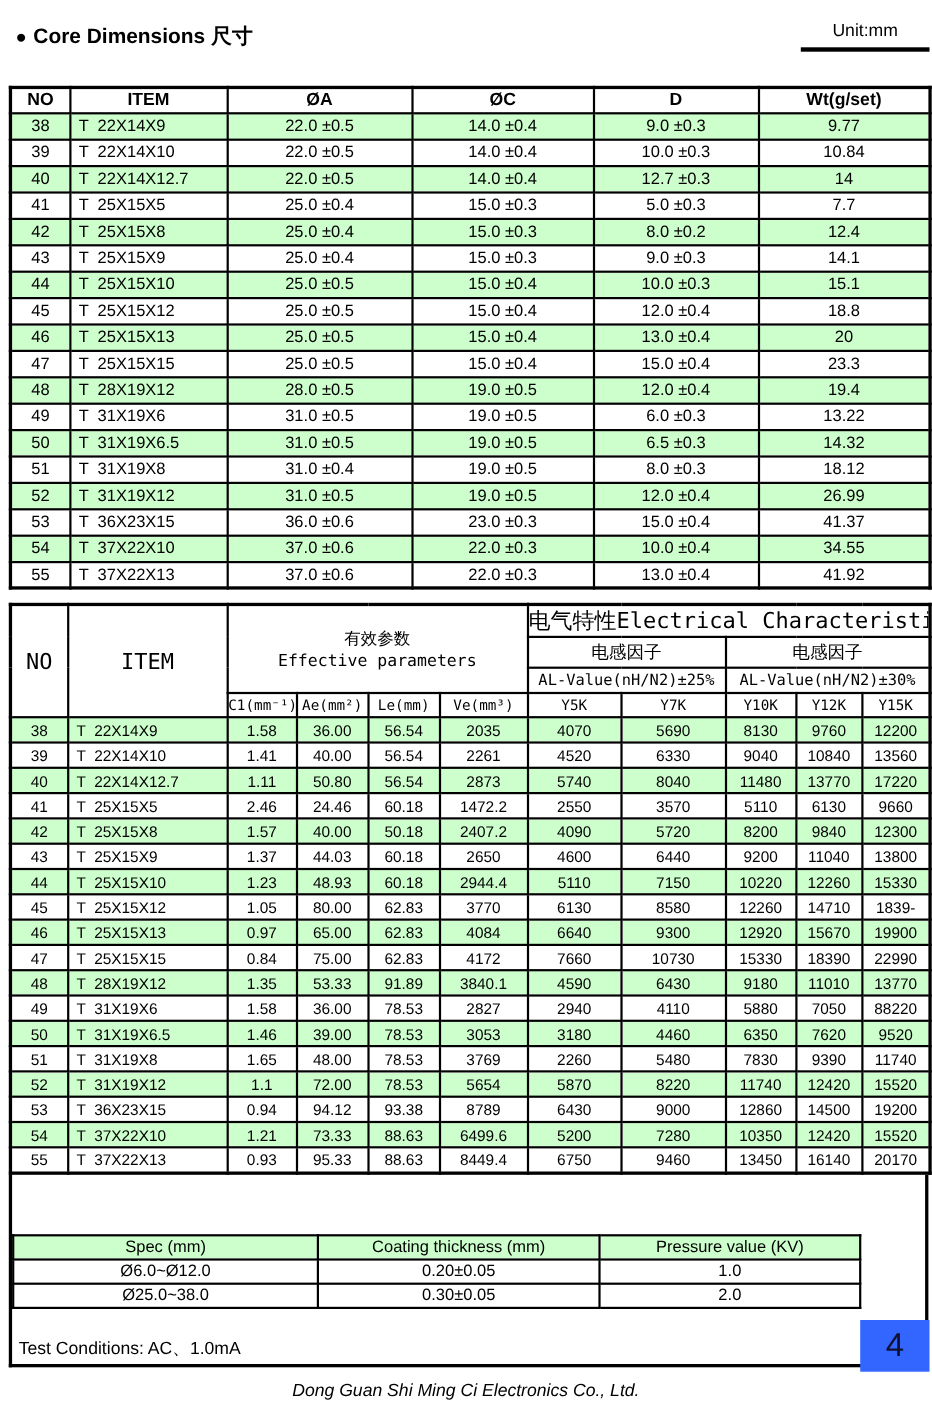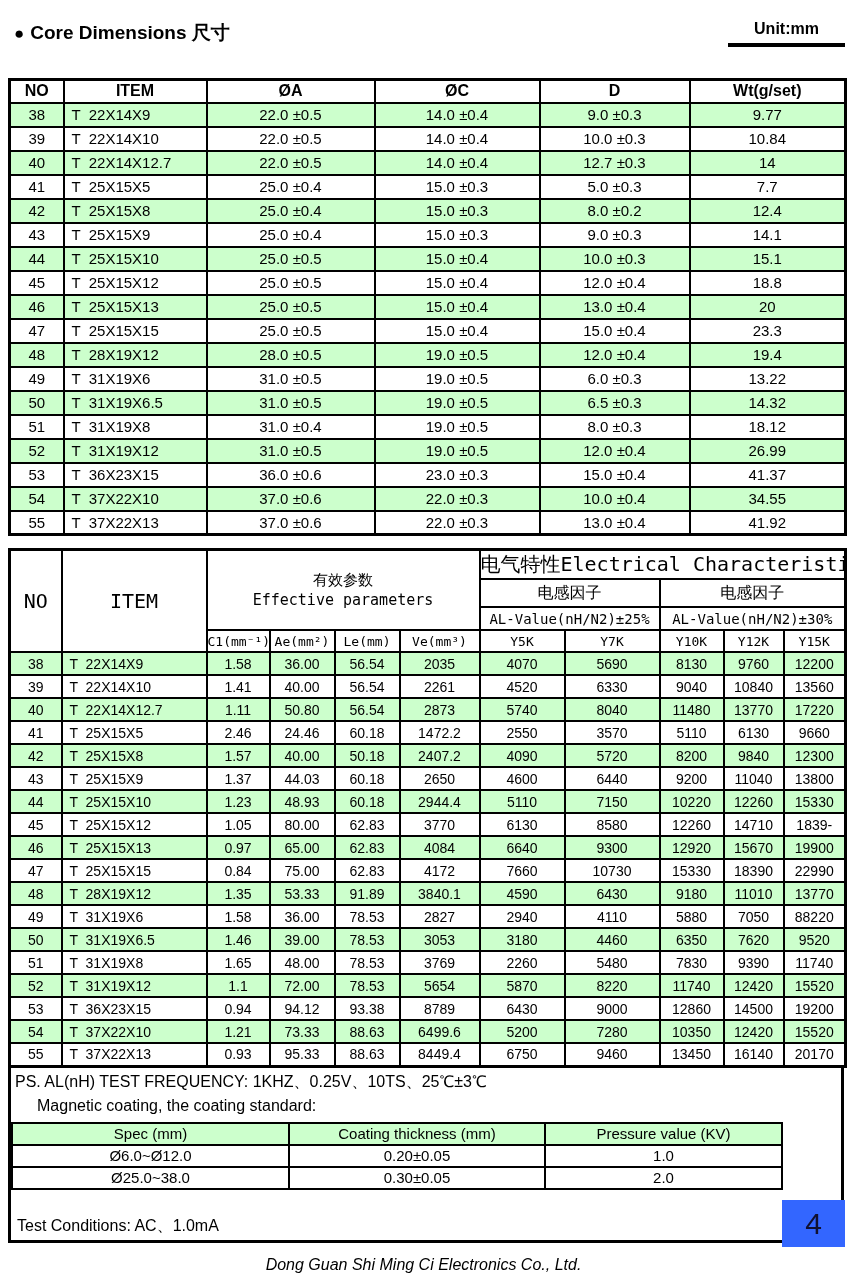--- a/index.html
+++ b/index.html
@@ -8,21 +8,21 @@
     width:847px; height:1276px; position:relative;
     background:#ffffff; color:#000;
     font-family:"Liberation Sans", sans-serif;
     overflow:hidden;
   }
   
   .title-row { position:absolute; top:20px; left:14px; font-size:19px; font-weight:bold; }
   .bullet { font-size:17px; margin-right:6px; }
   .unit-box {
     position:absolute; top:20px; left:728px; width:117px;
-    text-align:center; font-weight:bold; font-size:16px;
+    text-align:center; font-weight:normal; font-size:16px;
     border-bottom:4px solid #000; padding-bottom:5px;
   }
   
   table { border-collapse:collapse; table-layout:fixed; }
   td, th { border:2px solid #000; text-align:center; padding:0; white-space:nowrap; overflow:hidden; }
   .green { background:#ccffcc; }
   .left { text-align:left; padding-left:7px; white-space:pre; }
   
   .t1 { position:absolute; left:8px; top:78px; width:836px; border:3px solid #000; }
   .t1 th { height:23px; font-size:16px; font-weight:bold; background:#fff; }
@@ -512,22 +512,20 @@
           <td>6750</td>
           <td>9460</td>
           <td>13450</td>
           <td>16140</td>
           <td>20170</td>
         </tr>
       </tbody>
   </table>
 
   <div class="notes">
-    <div class="ps-line">PS.  AL(nH) TEST FREQUENCY: 1KHZ、0.25V、10TS、25℃±3℃</div>
-    <div class="coat-line">Magnetic coating, the coating standard:</div>
     <table class="t3">
       <colgroup>
         <col style="width:277px">
           <col style="width:256px">
           <col style="width:237px">
       </colgroup>
       <thead>
         <tr>
           <th>Spec (mm)</th>
           <th>Coating thickness (mm)</th>

